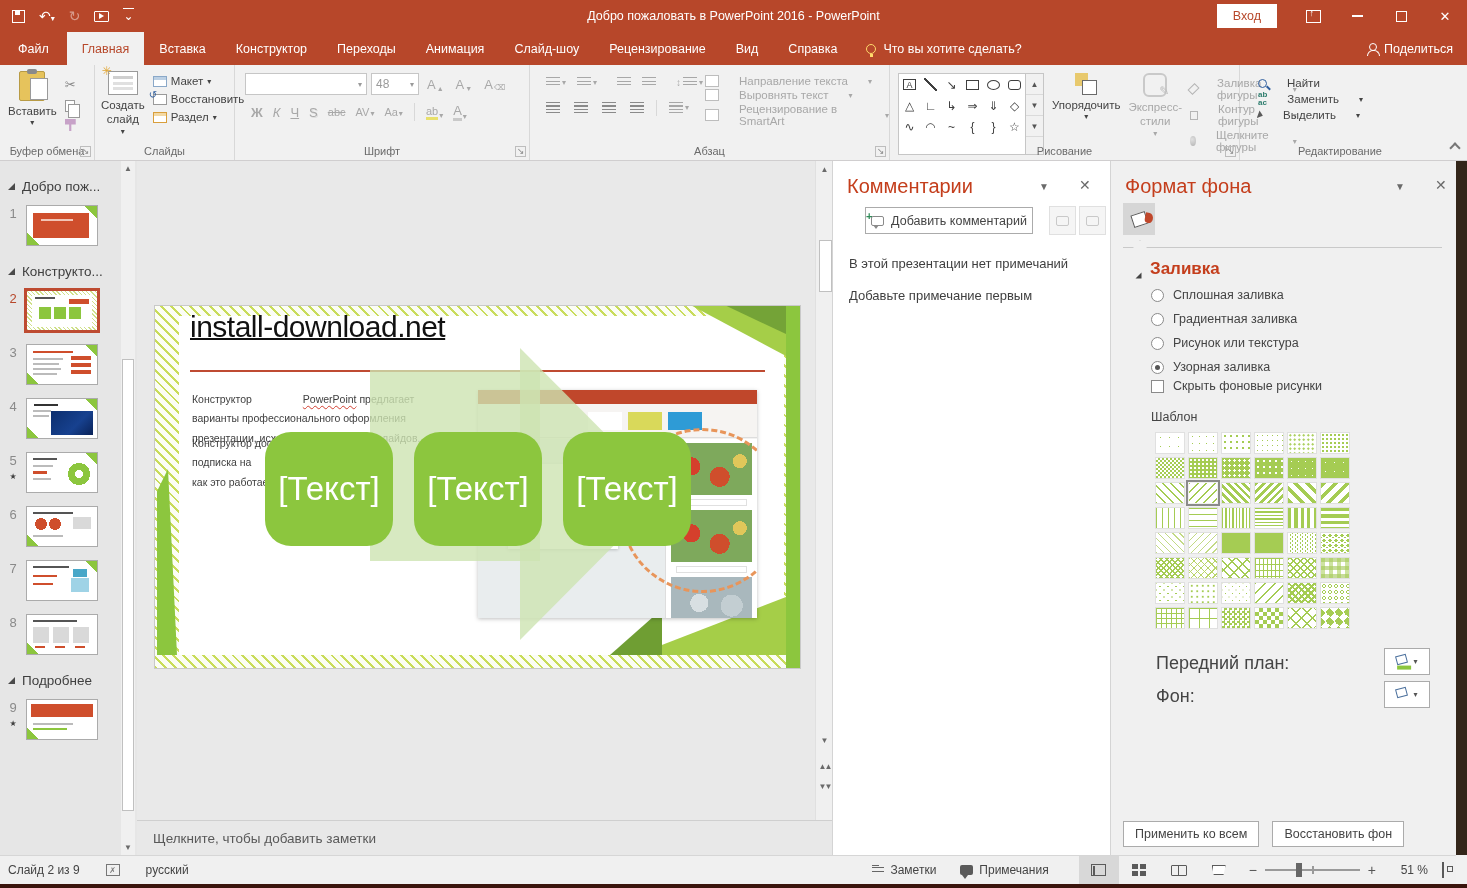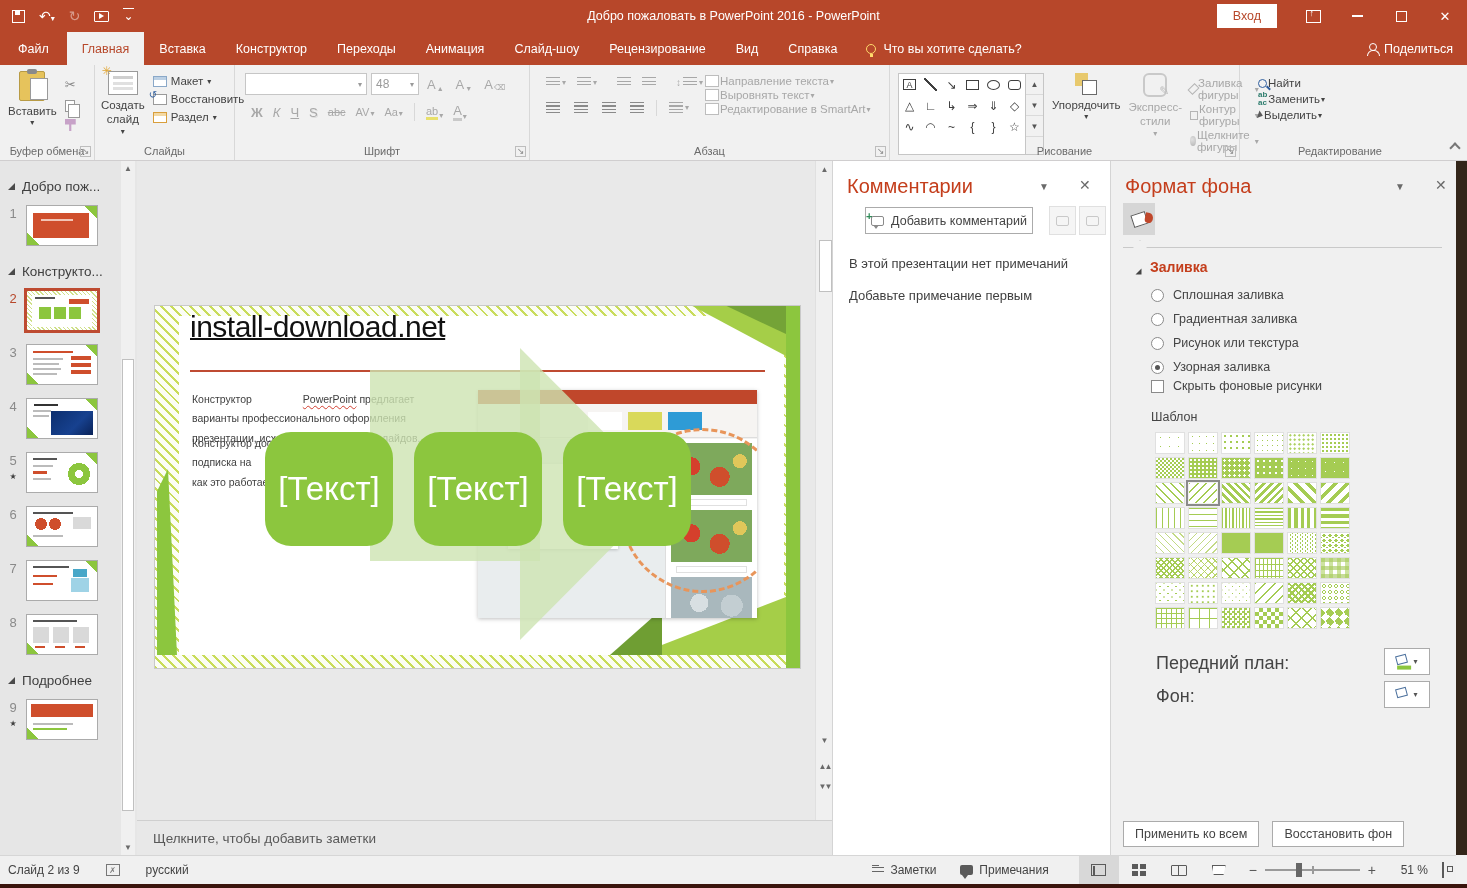--- a/index.html
+++ b/index.html
@@ -70,21 +70,21 @@
   
   .combo { height:22px; background:#fff; border:1px solid #c6c6c6; display:flex; align-items:center; justify-content:space-between; padding:0 4px; font-size:12px; color:#9a9a9a; }
   .fbtn { font-size:13px; color:#a8a8a8; padding:2px 4px; cursor:pointer; display:flex; align-items:flex-end; gap:1px; }
   .fletter-u { text-decoration:underline; }
   .fletter-strike { text-decoration:line-through; font-size:11px; }
 
   
   .mini-lines { width:14px; height:11px; background:repeating-linear-gradient(#a8a8a8 0 1.4px,transparent 1.4px 3.5px); }
   .mini-lines.dark { background:repeating-linear-gradient(#8a8a8a 0 1.4px,transparent 1.4px 3.5px); }
   .pbtn { padding:3px 4px; cursor:pointer; display:flex; align-items:center; gap:2px; color:#a8a8a8; font-size:10px; }
-  .parright-row { display:flex; align-items:center; gap:1px; font-size:11.5px; color:#a8a8a8; margin:2px 0; cursor:pointer; }
+  .parright-row { display:flex; align-items:center; gap:20px; font-size:11.5px; color:#a8a8a8; margin:2px 0; cursor:pointer; }
   .pr-ic { width:14px; height:12px; border:1px solid #bdbdbd; background:#fff; flex:none; }
 
   
   .shapes-box { display:grid; grid-template-columns:repeat(6,21px); grid-auto-rows:21px; background:#fff; border:1px solid #c6c6c6; }
   .shp { display:flex; align-items:center; justify-content:center; font-size:12px; color:#3f3f3f; cursor:pointer; }
   .shp-textbox { font-size:9px; border:1px solid #3f3f3f; width:13px; height:11px; display:flex; align-items:center; justify-content:center; margin:auto; }
   .shp-line { width:13px; height:13px; background:linear-gradient(45deg,transparent 46%,#3f3f3f 46% 54%,transparent 54%); }
   .shp-rect { width:13px; height:10px; border:1px solid #3f3f3f; }
   .shp-oval { width:13px; height:10px; border:1px solid #3f3f3f; border-radius:50%; }
   .shp-rrect { width:13px; height:10px; border:1px solid #3f3f3f; border-radius:3px; }
@@ -255,21 +255,21 @@
   .cmtnav .bub { width:13px; height:10px; border:1.4px solid #c9c9c9; border-radius:2px; }
   .cmt-empty { position:absolute; left:16px; font-size:13px; color:#3f3f3f; }
 
   
   .formatpane { position:absolute; left:1110px; top:0; width:346px; height:694px; background:#f0f0f0; border-left:1px solid #d4d4d4; }
   .fp-bucket-tab { position:absolute; left:12px; top:42px; width:32px; height:32px; background:#d6d6d6; display:flex; align-items:center; justify-content:center; cursor:pointer; }
   .bucket-big { width:15px; height:13px; background:#fff; border:1.5px solid #5a5a5a; transform:rotate(-18deg); position:relative; }
   .bucket-big::after { content:""; position:absolute; right:-7px; top:2px; width:8px; height:10px; background:#c0472b; border-radius:0 70% 60% 50%; transform:rotate(30deg); }
   .fp-divider { position:absolute; left:12px; top:86px; right:14px; border-top:1px solid #c9c9c9; }
   .fp-notch { position:absolute; left:22px; top:79px; width:14px; height:8px; background:#f0f0f0; clip-path:polygon(50% 0,0 100%,100% 100%); border-top:1px solid #c9c9c9; }
-  .fp-section { position:absolute; left:24px; top:98px; display:flex; align-items:flex-end; gap:8px; font-size:14px; font-weight:bold; color:#C43E1C; cursor:pointer; }
+  .fp-section { position:absolute; left:24px; top:98px; display:flex; align-items:flex-end; gap:8px; font-size:17px; font-weight:bold; color:#C43E1C; cursor:pointer; }
   .fp-section .sec-tri { border-bottom-color:#444; transform:scale(.85); }
   .fopt { display:flex; align-items:center; gap:9px; font-size:12.5px; color:#444; padding:5px 0; cursor:pointer; }
   .radio { width:13px; height:13px; border:1px solid #8a8a8a; border-radius:50%; background:#fff; position:relative; flex:none; }
   .radio.on::after { content:""; position:absolute; left:3px; top:3px; width:5px; height:5px; border-radius:50%; background:#555; }
   .checkbox { width:13px; height:13px; border:1px solid #8a8a8a; background:#fff; flex:none; }
   .fp-options { position:absolute; left:40px; top:122px; }
   .fp-hide { position:absolute; left:40px; top:218px; display:flex; align-items:center; gap:9px; font-size:12.5px; color:#444; cursor:pointer; }
   .fp-pattern-label { position:absolute; left:40px; top:249px; font-size:12.5px; color:#444; }
   .pattern-grid { position:absolute; left:45px; top:272px; display:grid; grid-template-columns:repeat(6,28px); grid-auto-rows:20px; gap:5px; }
   .sw { width:28px; height:20px; background:#fff; outline:1px solid #e0e0e0; cursor:pointer; }
@@ -549,21 +549,21 @@
               <span>Направление текста</span>
               <span class="dd">▾</span>
             </div>
           <div class="parright-row">
               <span class="pr-ic"></span>
               <span>Выровнять текст</span>
               <span class="dd">▾</span>
             </div>
           <div class="parright-row">
               <span class="pr-ic"></span>
-              <span>Редактирование в SmartArt</span>
+              <span>Рецензирование в SmartArt</span>
               <span class="dd">▾</span>
             </div>
         </div>
       </div>
       <div class="glabel">Абзац</div>
       <div class="launcher">↘</div>
     </div>
 
     <div class="rgroup" style="width:350px">
       <div style="display:flex;padding:8px 0 0 8px;gap:8px">

